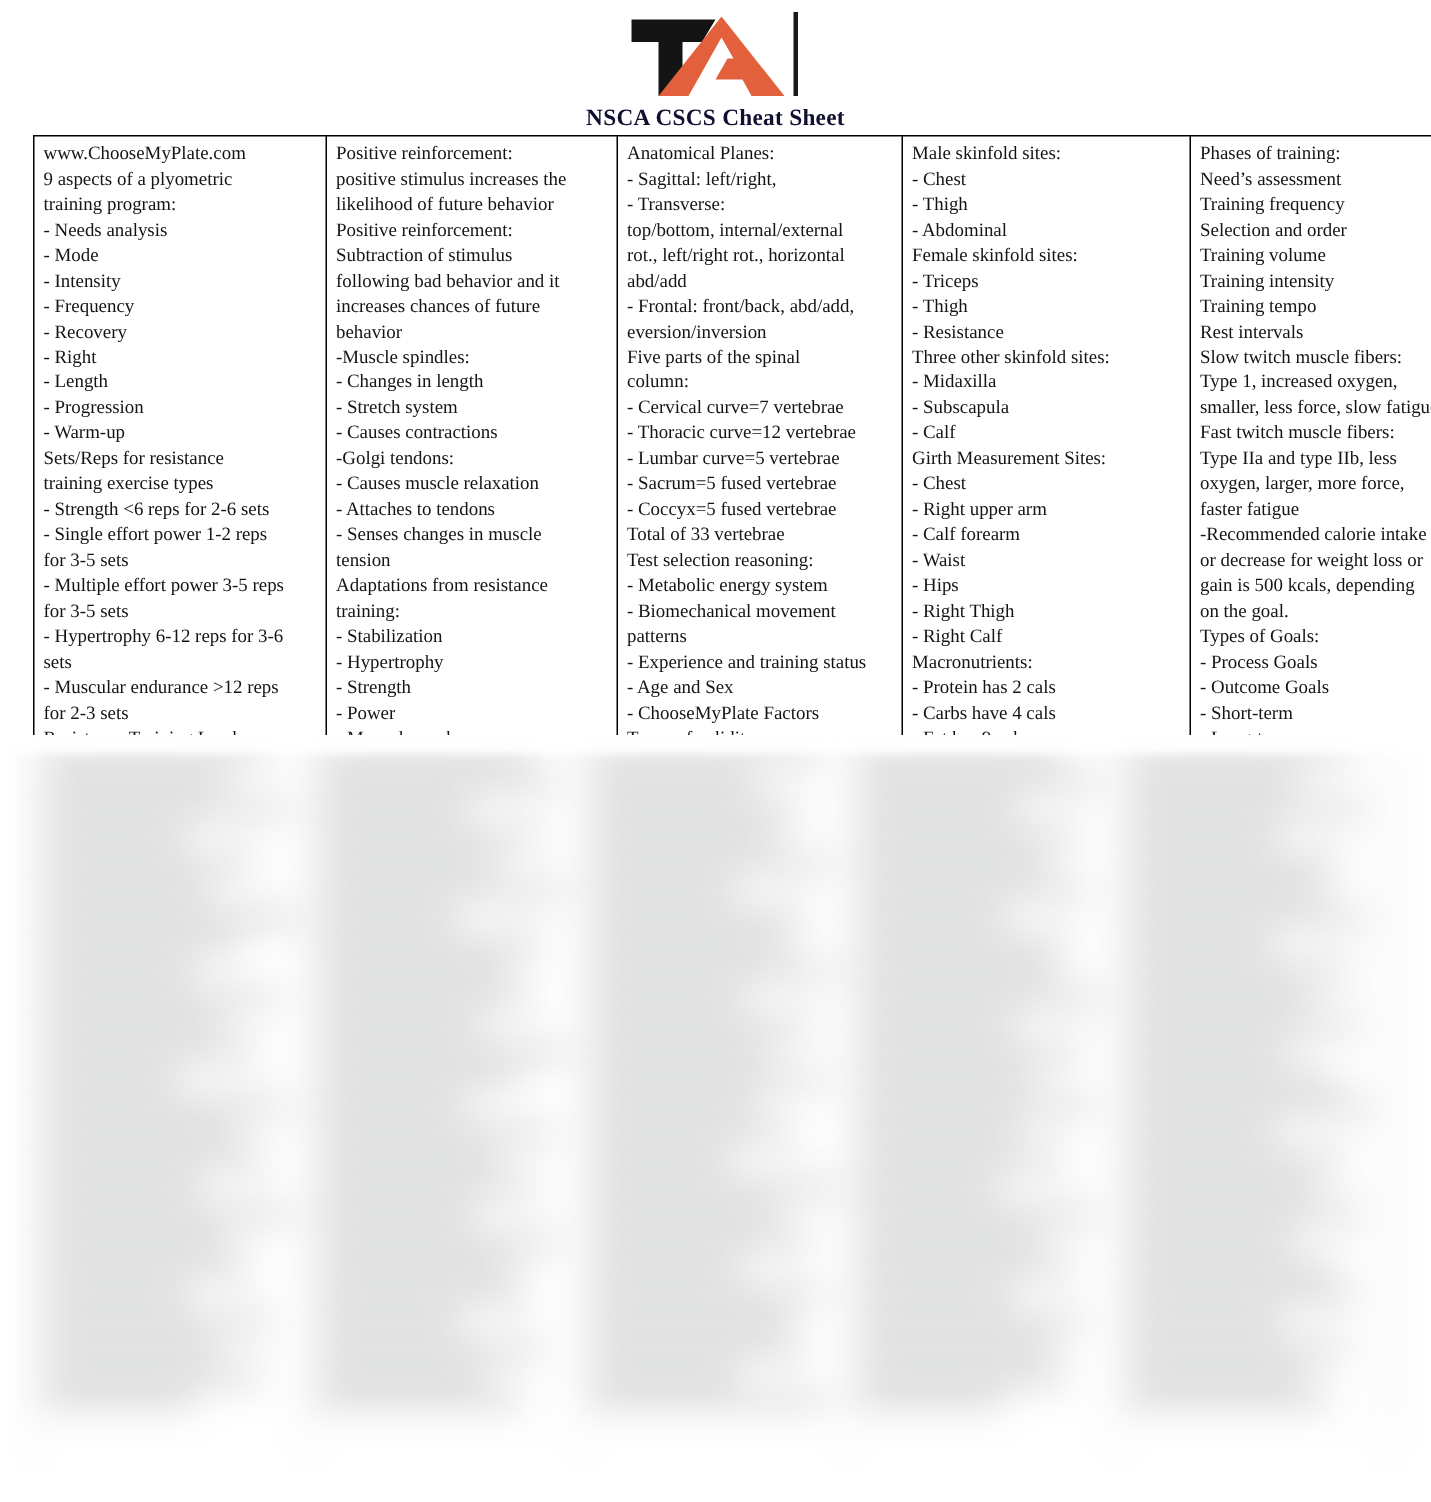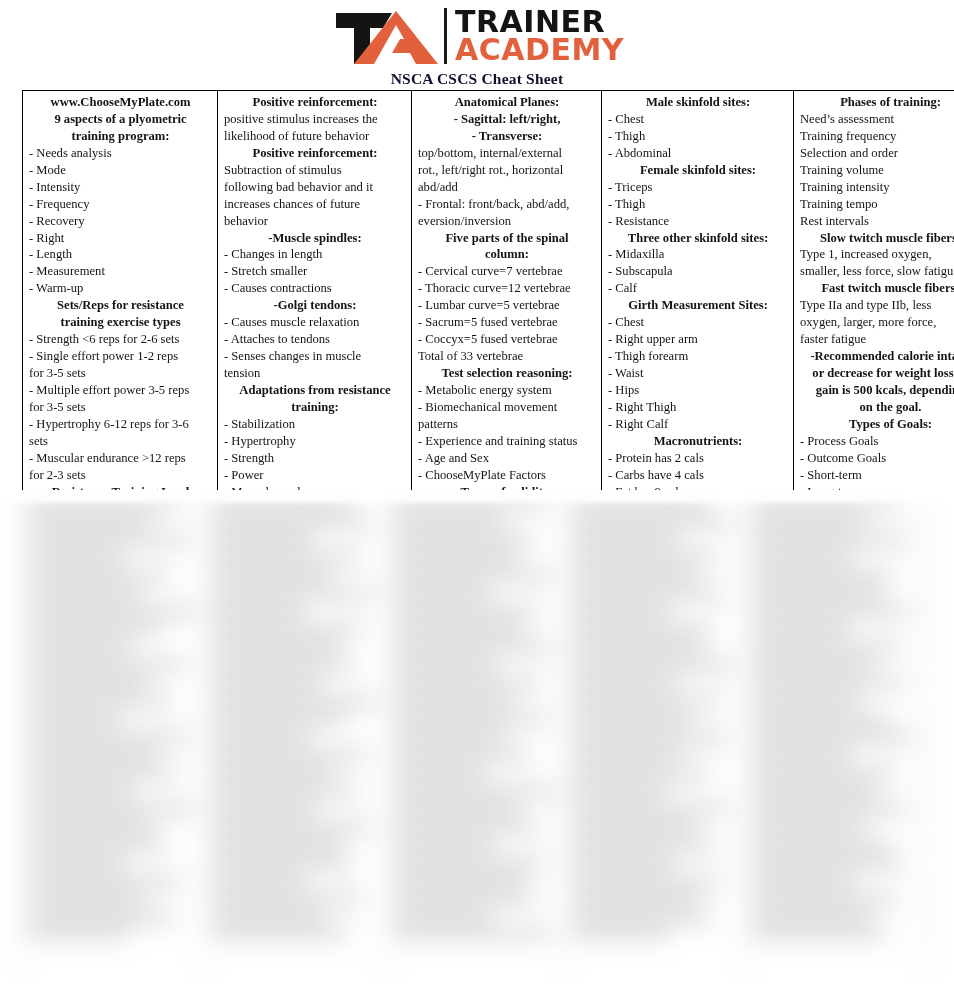--- a/index.html
+++ b/index.html
@@ -88,21 +88,21 @@
     font-size: 12.6px;
     line-height: 1.345;
   }
   td.col1 { width: 183px; }
   td.col2 { width: 182px; }
   td.col3 { width: 178px; }
   td.col4 { width: 180px; }
   td.col5 { width: 181px; }
 
   .ln { display: block; white-space: normal; }
-  .ln.b { font-weight: bold; text-align: center; }
+  .ln.b { font-weight: normal; }
 
   
   #fade-region {
     position: absolute;
     left: 0;
     top: 490px;
     width: 954px;
     height: 511px;
     overflow: hidden;
     background: #ffffff;
@@ -165,45 +165,41 @@
       <svg width="110" height="58" viewBox="0 0 110 58" xmlns="http://www.w3.org/2000/svg">
 
         <polygon points="6,6 62,6 53,21 40,21 40,57 24,57 24,21 6,21" fill="#141414"></polygon>
 
         <polygon points="66,4 108,57 86,57 80,46 62,46 70,32 74,32 66,18 44,57 24,57" fill="#e2613c"></polygon>
       </svg>
     </div>
 
     <div id="logo-divider"></div>
 
-    <div id="logo-words">
-      <span id="logo-trainer">TRAINER</span>
-      <span id="logo-academy">ACADEMY</span>
-    </div>
   </div>
 
   <div id="subtitle">NSCA CSCS Cheat Sheet</div>
 </div>
 
 <div id="sheet-wrap">
   <table id="cheat-table">
     <tbody>
       <tr>
         <td class="col1">
             <span class="ln b">www.ChooseMyPlate.com</span>
             <span class="ln b">9 aspects of a plyometric</span>
             <span class="ln b">training program:</span>
             <span class="ln">- Needs analysis</span>
             <span class="ln">- Mode</span>
             <span class="ln">- Intensity</span>
             <span class="ln">- Frequency</span>
             <span class="ln">- Recovery</span>
             <span class="ln">- Right</span>
             <span class="ln">- Length</span>
-            <span class="ln">- Measurement</span>
+            <span class="ln">- Progression</span>
             <span class="ln">- Warm-up</span>
             <span class="ln b">Sets/Reps for resistance</span>
             <span class="ln b">training exercise types</span>
             <span class="ln">- Strength &lt;6 reps for 2-6 sets</span>
             <span class="ln">- Single effort power 1-2 reps</span>
             <span class="ln">for 3-5 sets</span>
             <span class="ln">- Multiple effort power 3-5 reps</span>
             <span class="ln">for 3-5 sets</span>
             <span class="ln">- Hypertrophy 6-12 reps for 3-6</span>
             <span class="ln">sets</span>
@@ -218,21 +214,21 @@
             <span class="ln b">Positive reinforcement:</span>
             <span class="ln">positive stimulus increases the</span>
             <span class="ln">likelihood of future behavior</span>
             <span class="ln b">Positive reinforcement:</span>
             <span class="ln">Subtraction of stimulus</span>
             <span class="ln">following bad behavior and it</span>
             <span class="ln">increases chances of future</span>
             <span class="ln">behavior</span>
             <span class="ln b">-Muscle spindles:</span>
             <span class="ln">- Changes in length</span>
-            <span class="ln">- Stretch smaller</span>
+            <span class="ln">- Stretch system</span>
             <span class="ln">- Causes contractions</span>
             <span class="ln b">-Golgi tendons:</span>
             <span class="ln">- Causes muscle relaxation</span>
             <span class="ln">- Attaches to tendons</span>
             <span class="ln">- Senses changes in muscle</span>
             <span class="ln">tension</span>
             <span class="ln b">Adaptations from resistance</span>
             <span class="ln b">training:</span>
             <span class="ln">- Stabilization</span>
             <span class="ln">- Hypertrophy</span>
@@ -281,21 +277,21 @@
             <span class="ln">- Triceps</span>
             <span class="ln">- Thigh</span>
             <span class="ln">- Resistance</span>
             <span class="ln b">Three other skinfold sites:</span>
             <span class="ln">- Midaxilla</span>
             <span class="ln">- Subscapula</span>
             <span class="ln">- Calf</span>
             <span class="ln b">Girth Measurement Sites:</span>
             <span class="ln">- Chest</span>
             <span class="ln">- Right upper arm</span>
-            <span class="ln">- Thigh forearm</span>
+            <span class="ln">- Calf forearm</span>
             <span class="ln">- Waist</span>
             <span class="ln">- Hips</span>
             <span class="ln">- Right Thigh</span>
             <span class="ln">- Right Calf</span>
             <span class="ln b">Macronutrients:</span>
             <span class="ln">- Protein has 2 cals</span>
             <span class="ln">- Carbs have 4 cals</span>
             <span class="ln">- Fat has 9 cals</span>
             <span class="ln">- Alcohol has 7 cals</span>
             <span class="ln b">Chronic Adaptations to</span>

